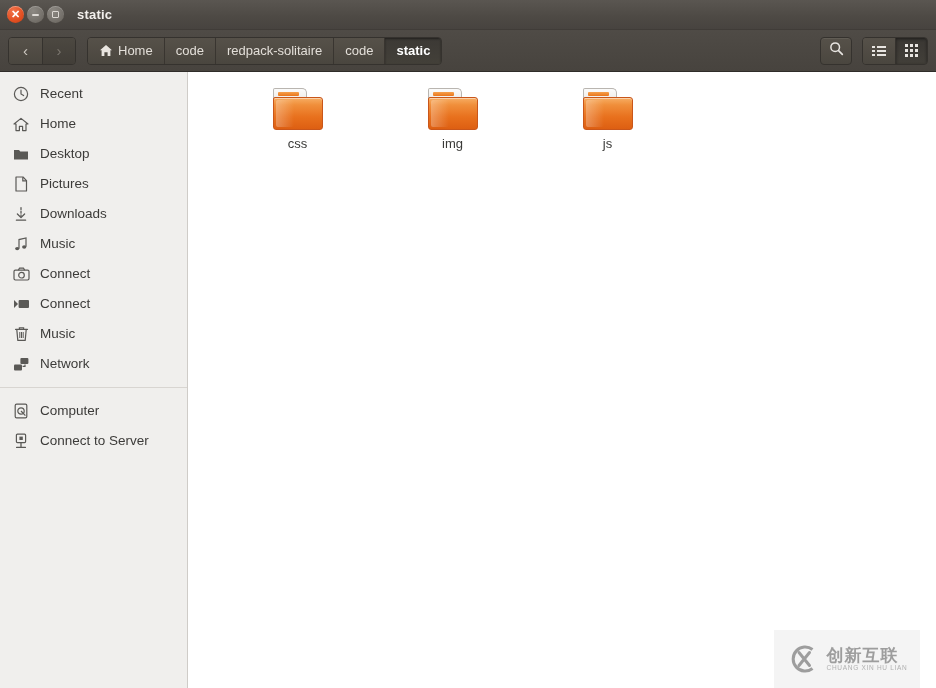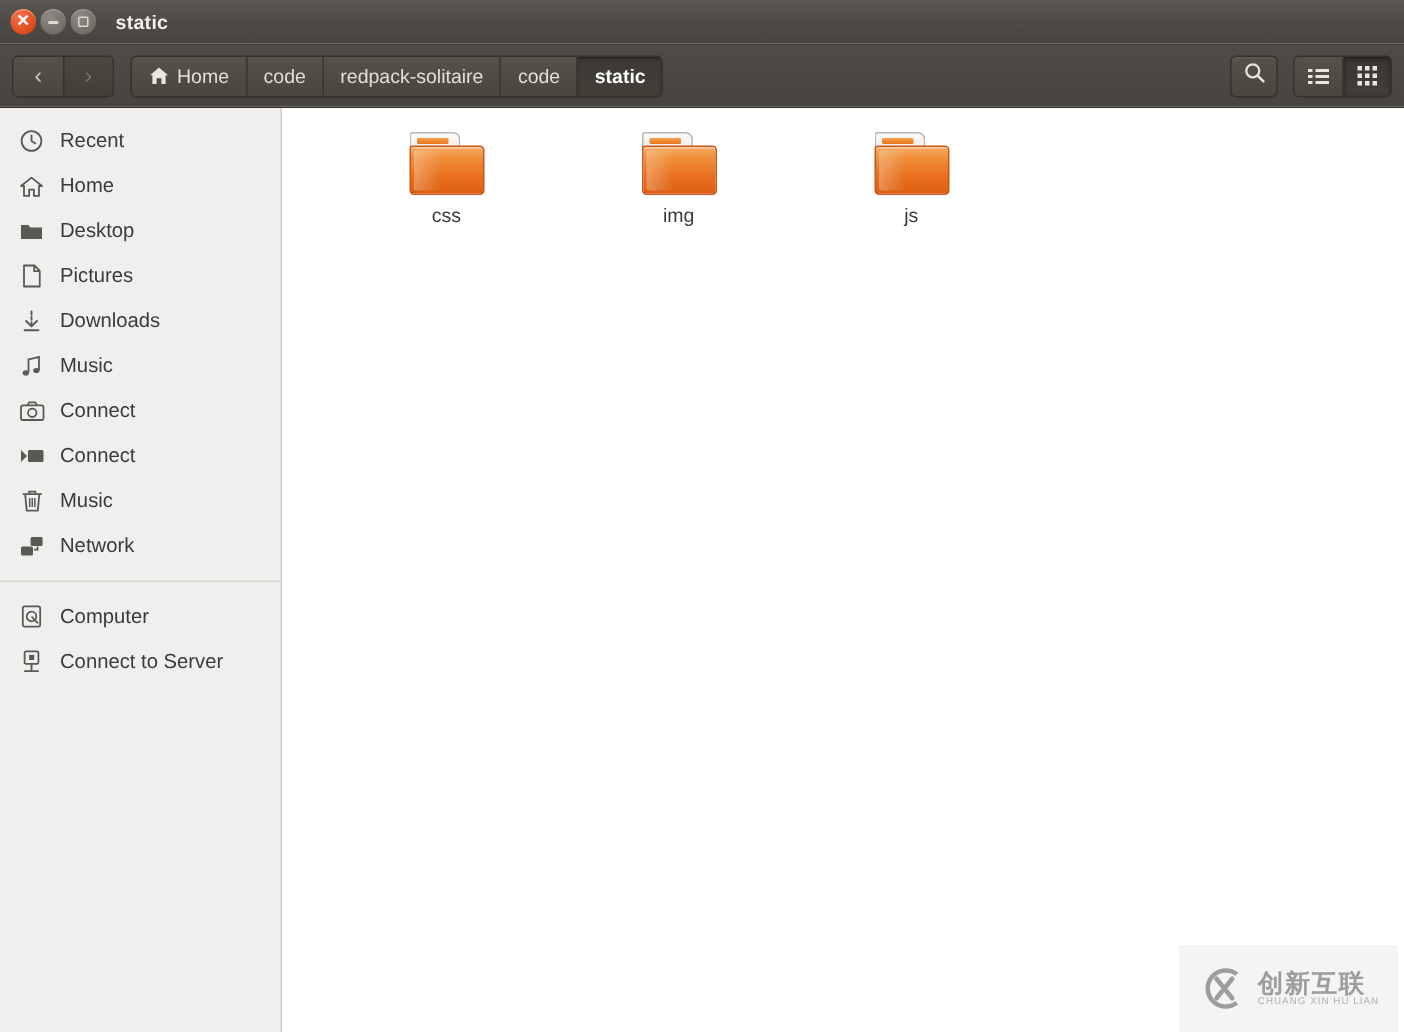--- a/index.html
+++ b/index.html
@@ -217,21 +217,21 @@
     margin-top: 7px;
     font-size: 13px;
     color: #3a3a38;
     text-align: right;
     line-height: 1;
   }
 
   
   .watermark {
     position: absolute;
-    right: 4px; bottom: 0;
+    right: 16px; bottom: 0;
     width: 146px; height: 58px;
     background: rgba(242,242,242,0.82);
     display: flex; align-items: center; justify-content: center;
     gap: 6px;
   }
   .wm-logo { width: 34px; height: 34px; flex: 0 0 34px; }
   .wm-text { display: flex; flex-direction: column; align-items: flex-start; }
   .wm-cn { font-size: 17px; font-weight: bold; color: #9d9d9d; letter-spacing: 1px; line-height: 1.05; }
   .wm-py { font-size: 6.5px; color: #b0b0b0; letter-spacing: .7px; line-height: 1.1; }
 </style>

